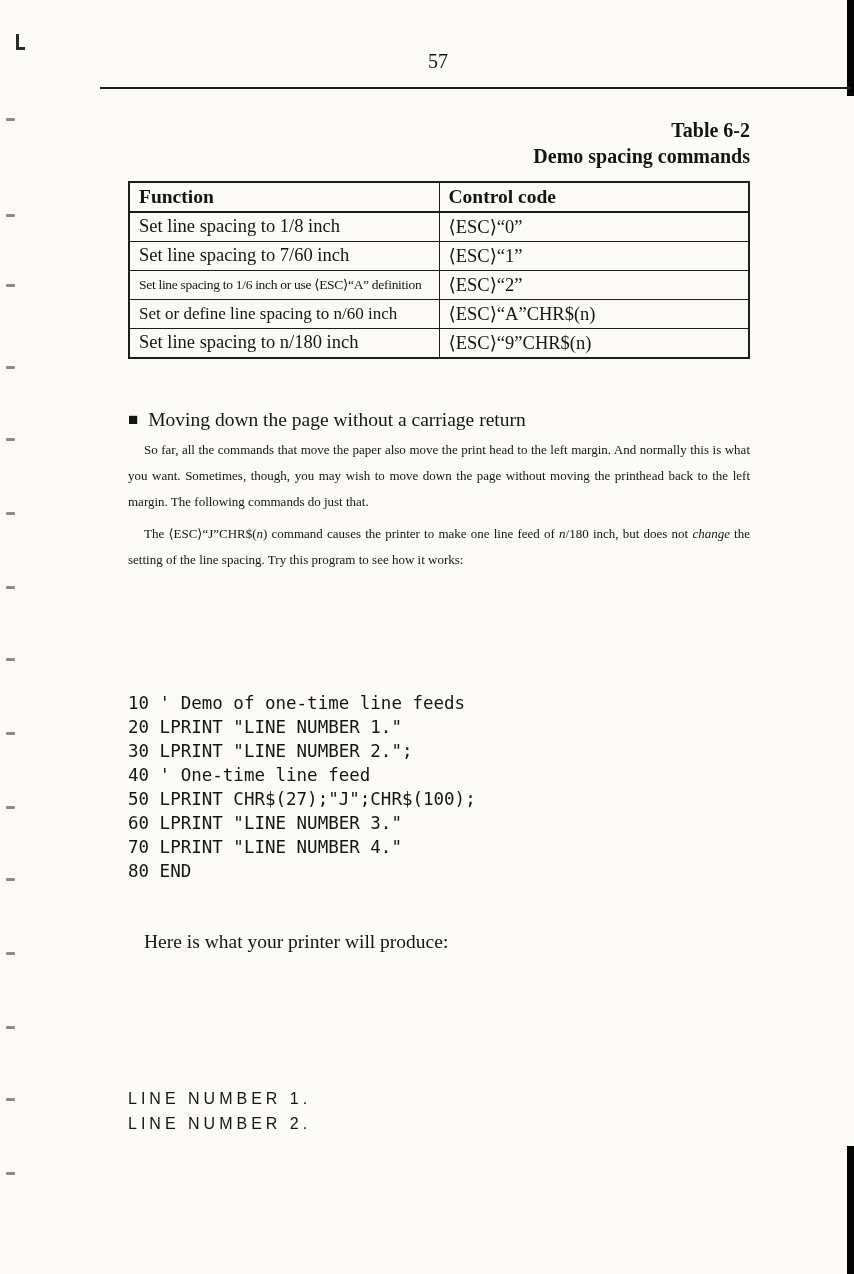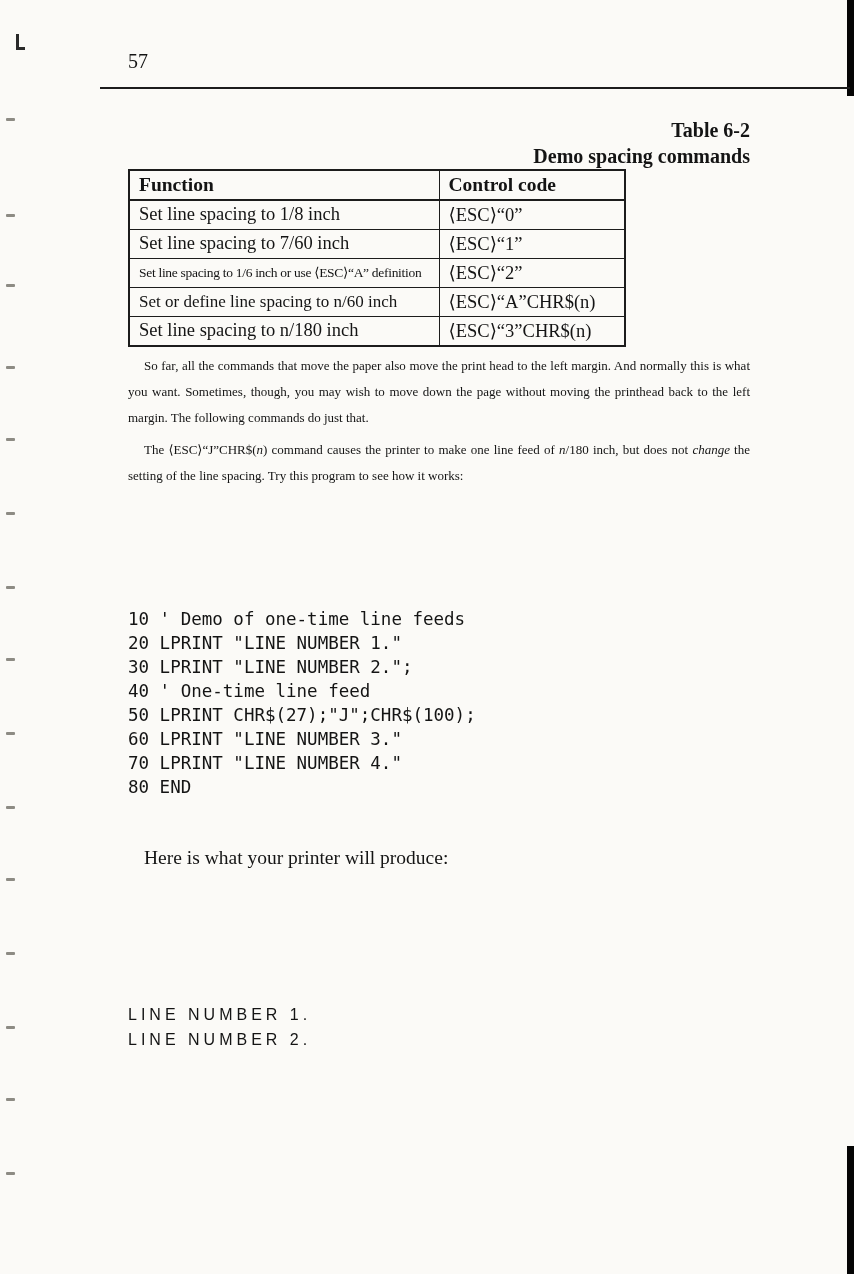--- a/index.html
+++ b/index.html
@@ -15,27 +15,27 @@
   
   .edge-strip{position:absolute;right:0;width:7px;background:#050505;}
   .edge-strip.top{top:0;height:96px;}
   .edge-strip.bottom{bottom:0;height:128px;}
   .left-mark{position:absolute;left:16px;width:12px;height:16px;}
   .left-mark:before{content:"";position:absolute;left:0;top:0;width:3px;height:14px;background:#2a2a2a;}
   .left-mark:after{content:"";position:absolute;left:0;bottom:0;width:9px;height:3px;background:#2a2a2a;}
   .left-tick{position:absolute;left:6px;width:9px;height:3px;background:#8d8b84;border-radius:1px;}
   
   .content{position:relative;margin-left:128px;width:622px;padding-top:50px;}
-  .page-number{text-align:left;font-size:20px;padding-right:2px;}
+  .page-number{text-align:center;font-size:20px;padding-right:2px;}
   .header-rule{margin-left:-28px;width:750px;border-top:2px solid #1c1c1c;margin-top:14px;}
   
   .table-title{margin-top:28px;text-align:right;font-weight:bold;font-size:20px;line-height:26px;}
   
   table.cmds{
-    border-collapse:collapse;width:498px;
+    margin-top:12px;border-collapse:collapse;width:622px;
     font-size:18.5px;
   }
   table.cmds th, table.cmds td{
     border:1.5px solid #1c1c1c;
     padding:1px 9px 2px 9px;
     height:25px;
     text-align:left;
     white-space:nowrap;
   }
   table.cmds{border:2.5px solid #1c1c1c;}
@@ -127,25 +127,28 @@
           <tr>
           <td>Set line spacing to 1/6 inch or use ⟨ESC⟩“A” definition</td>
           <td>⟨ESC⟩“2”</td>
         </tr>
           <tr>
           <td>Set or define line spacing to n/60 inch</td>
           <td>⟨ESC⟩“A”CHR$(n)</td>
         </tr>
           <tr>
           <td>Set line spacing to n/180 inch</td>
-          <td>⟨ESC⟩“3”CHR$(n)</td>
+          <td>⟨ESC⟩“9”CHR$(n)</td>
         </tr>
         </tbody>
     </table>
 
+    <div class="section-heading">
+      <span class="bullet">■</span><span>Moving down the page without a carriage return</span>
+    </div>
 
     <p class="body-para">So far, all the commands that move the paper also move the print head to the left margin. And normally this is what you want. Sometimes, though, you may wish to move down the page without moving the printhead back to the left margin. The following commands do just that.</p>
 
     <p class="body-para"><span>The ⟨ESC⟩“J”CHR$(</span><i>n</i><span>) command causes the printer to make one line feed of </span><i>n</i><span>/180 inch, but does not </span><i>change</i><span> the setting of the line spacing. Try this program to see how it works:</span></p>
 
     <div class="code-block">
       
     <div class="code-line">10 ' Demo of one-time line feeds</div><div class="code-line">20 LPRINT "LINE NUMBER 1."</div><div class="code-line">30 LPRINT "LINE NUMBER 2.";</div><div class="code-line">40 ' One-time line feed</div><div class="code-line">50 LPRINT CHR$(27);"J";CHR$(100);</div><div class="code-line">60 LPRINT "LINE NUMBER 3."</div><div class="code-line">70 LPRINT "LINE NUMBER 4."</div><div class="code-line">80 END</div></div>
 
     <div class="intro-line">Here is what your printer will produce:</div>

